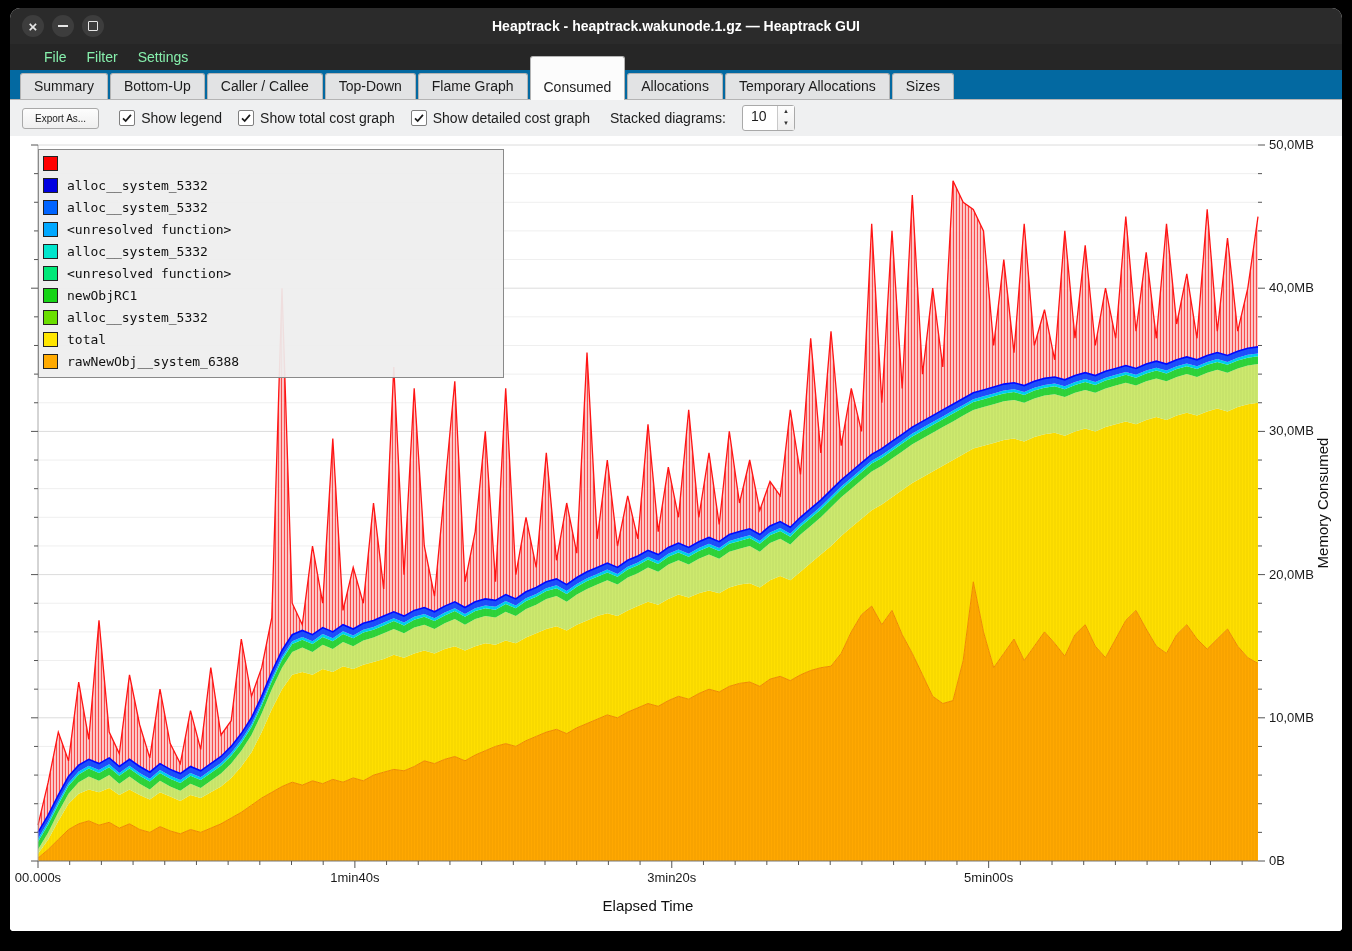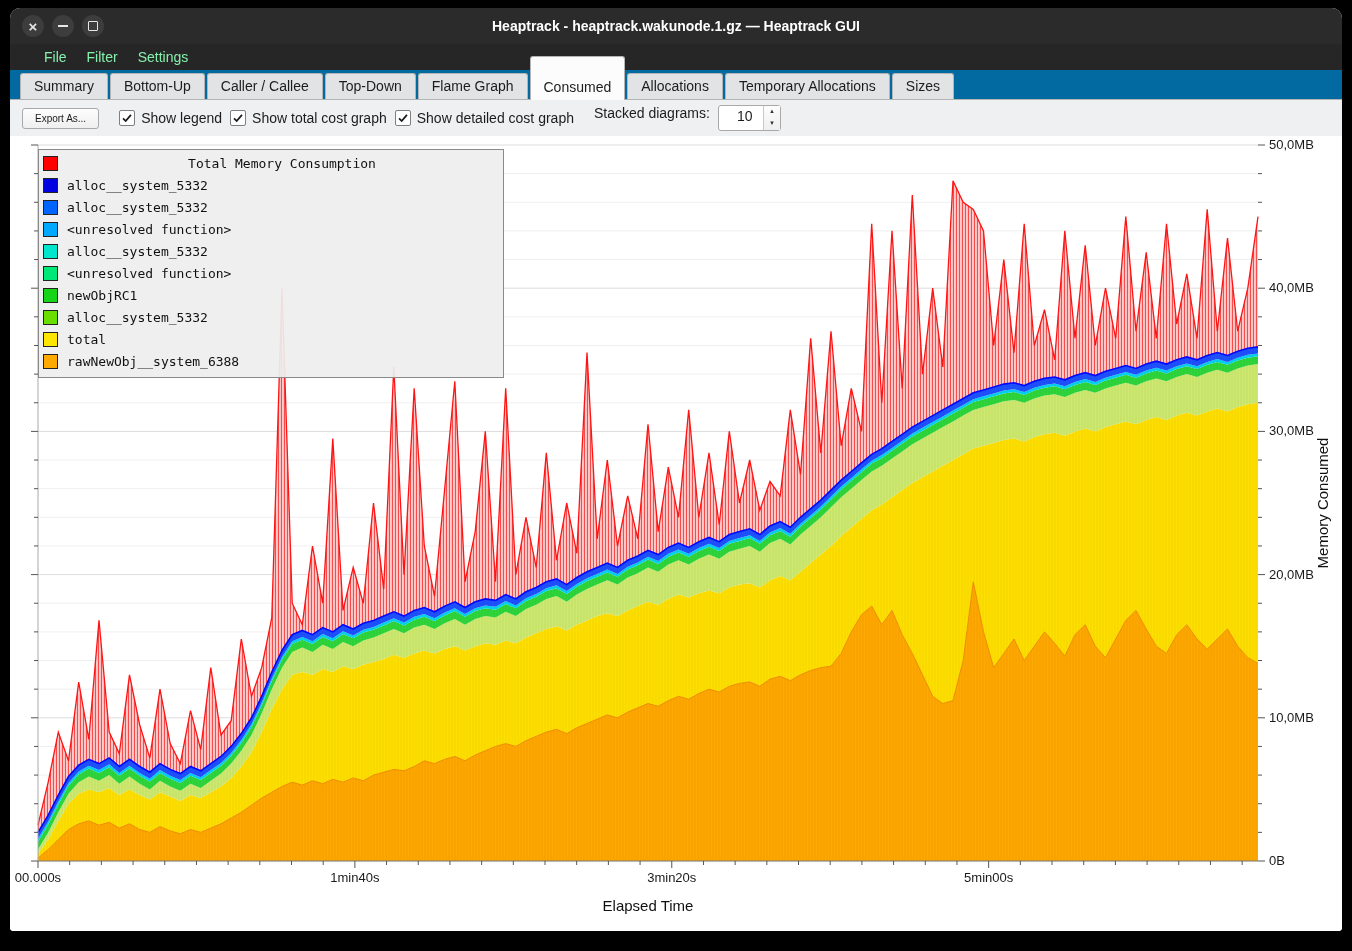--- a/index.html
+++ b/index.html
@@ -23,28 +23,28 @@
     border-bottom:1px solid #b4b4b4;gap:2px;height:30px;flex:0 0 30px;box-sizing:border-box;}
   .tab{padding:4px 13px 5px;border:1px solid #b4b4b4;border-bottom:none;
     border-radius:3px 3px 0 0;background:#e2e3e4;font-size:14px;color:#1c1c1c;white-space:nowrap;}
   .tab.active{background:#fcfcfc;padding-top:22px;margin-bottom:-1px;margin-top:44px;}
   
   .toolbar{display:flex;align-items:center;gap:20px;padding:6px 12px;font-size:14px;
     color:#1c1c1c;height:36px;flex:0 0 36px;box-sizing:border-box;background:#eff0f1;}
   .btn{font-family:"Liberation Sans",sans-serif;font-size:10px;color:#1c1c1c;
     padding:4px 12px;border:1px solid #a9a9a9;border-radius:3px;
     background:linear-gradient(#fdfdfd,#efefef);}
-  .chks{display:flex;gap:8px;align-items:center;}
+  .chks{display:flex;gap:16px;align-items:center;}
   .chk{display:flex;align-items:center;gap:6px;}
   .box{width:16px;height:16px;border:1px solid #7f7f7f;border-radius:2px;background:#fff;
     display:inline-flex;align-items:center;justify-content:center;box-sizing:border-box;}
   .box svg{width:14px;height:14px;}
-  .stacked{display:flex;gap:8px;}
+  .stacked{display:flex;align-items:center;gap:16px;}
   .spin{display:flex;border:1px solid #a9a9a9;border-radius:3px;background:#fff;
-    align-items:stretch;height:24px;padding-left:10px;}
+    align-items:stretch;height:24px;}
   .spin-val{padding:2px 8px 0 8px;min-width:18px;font-size:14px;}
   .spin-btns{display:flex;flex-direction:column;border-left:1px solid #c9c9c9;
     background:linear-gradient(#fdfdfd,#efefef);width:16px;}
   .arrow{flex:1;font-size:6px;line-height:11px;text-align:center;color:#333;}
   
   .chart-wrap{position:relative;flex:1;background:#fff;}
   .chart-wrap svg{position:absolute;left:0;top:0;}
   svg text{font-family:"Liberation Sans",sans-serif;}
   .legend{position:absolute;left:28px;top:13px;width:466px;box-sizing:border-box;
     background:rgba(238,238,238,0.93);border:1px solid #8a8a8a;padding:2px 6px 5px 4px;
@@ -284,21 +284,20 @@
         <text x="1259" y="442.6" font-size="13" fill="#1a1a1a">20,0MB</text>
         <text x="1259" y="299.4" font-size="13" fill="#1a1a1a">30,0MB</text>
         <text x="1259" y="156.20000000000005" font-size="13" fill="#1a1a1a">40,0MB</text>
         <text x="1259" y="13" font-size="13" fill="#1a1a1a">50,0MB</text>
         <text x="638" y="775" text-anchor="middle" font-size="15" fill="#111">Elapsed Time</text>
         <text text-anchor="middle" font-size="15" fill="#111" transform="translate(1318,367) rotate(-90)">Memory Consumed</text>
       </svg>
     <div class="legend">
         <div class="lg-row lg-title">
           <span class="sw" style="background: rgb(255, 0, 0);"></span>
-          <span class="lb">Total Memory Consumption</span>
         </div>
         <div class="lg-row">
           <span class="sw" style="background: rgb(0, 0, 224);"></span>
           <span class="lb">alloc__system_5332</span>
         </div>
         <div class="lg-row">
           <span class="sw" style="background: rgb(0, 100, 255);"></span>
           <span class="lb">alloc__system_5332</span>
         </div>
         <div class="lg-row">

